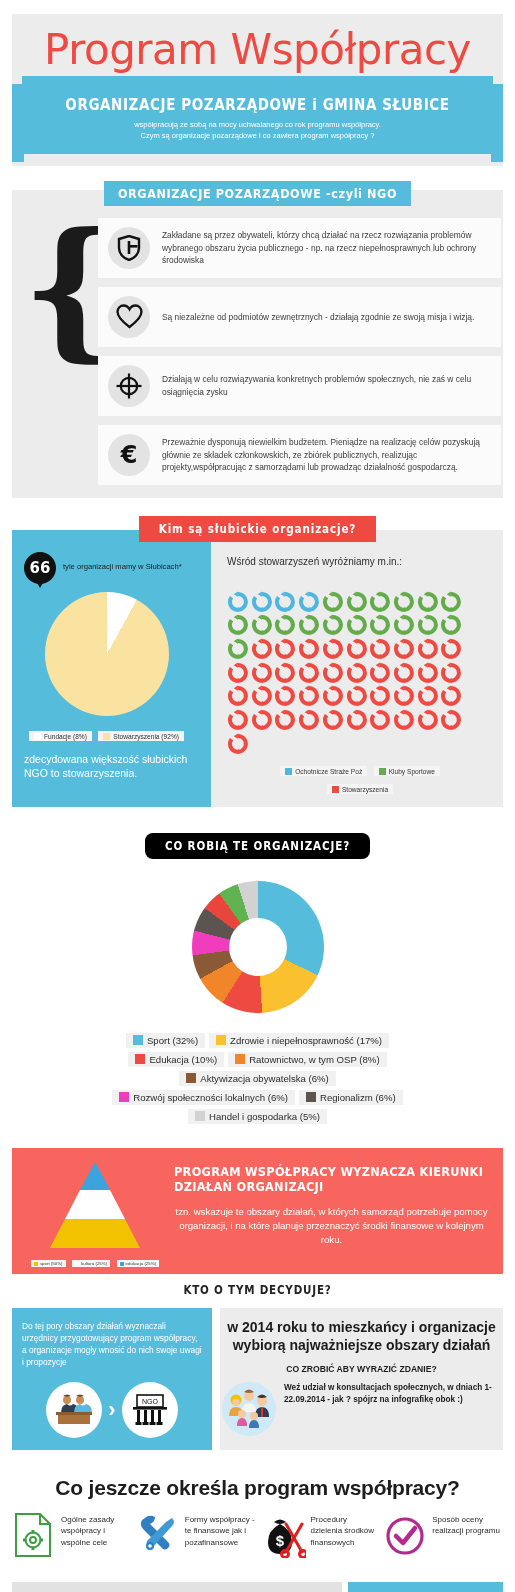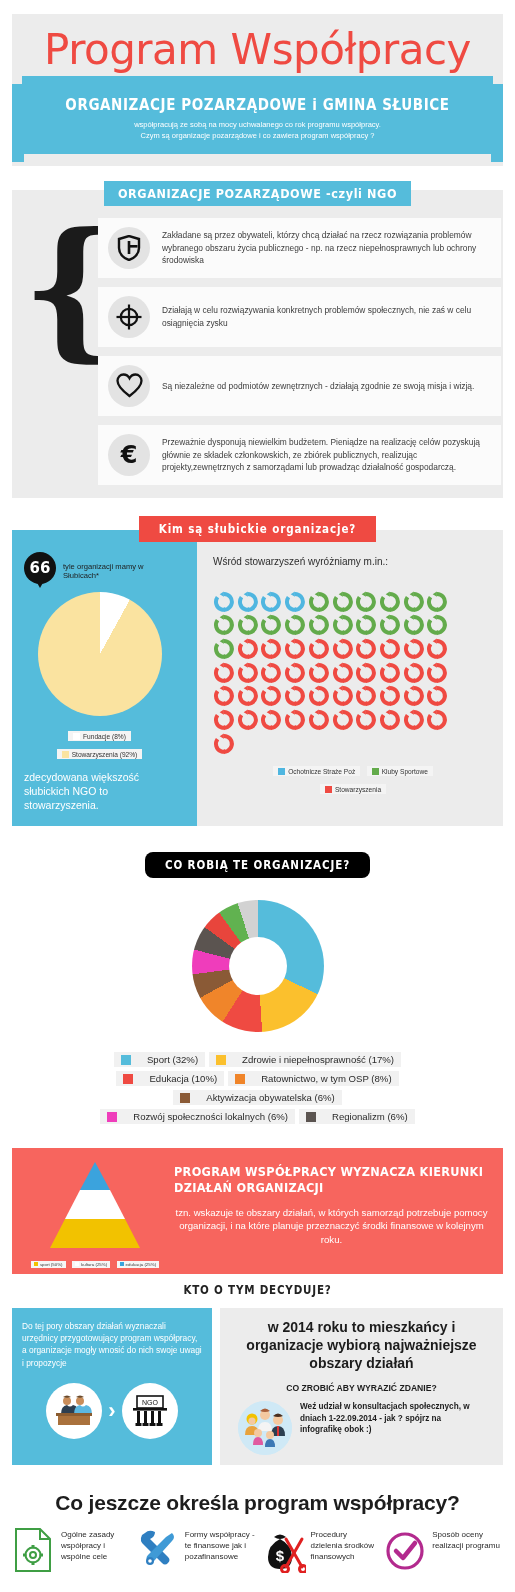--- a/index.html
+++ b/index.html
@@ -103,21 +103,21 @@
     font-family: "DejaVu Sans Condensed", "Liberation Sans", sans-serif;
   }
   .bar-red { background: #ef4a42; }
   .bar-blue { background: #000000; border-radius: 8px; }
 
   
   .pie-sec { position: relative; margin-top: 12px; }
   .pie-bars { position: relative; z-index: 3; text-align: center; }
   .pie-cols { display: flex; margin: -12px 12px 0 12px; position: relative; }
   .pie-left {
-    background: #55bcdb; width: 185px; padding: 22px 22px 14px 12px;
+    background: #55bcdb; width: 199px; padding: 22px 22px 14px 12px;
     position: relative;
   }
   .pie-right { background: #ececec; flex: 1; padding: 26px 10px 10px 16px; }
   .badge-row { display: flex; align-items: flex-start; gap: 5px; }
   .badge {
     position: relative; flex: 0 0 34px;
   }
   .badge-circ {
     width: 32px; height: 32px; border-radius: 50%;
     background: #111; color: #fff;
@@ -166,21 +166,21 @@
   }
   .donut-hole {
     position: absolute; left: 50%; top: 50%;
     transform: translate(-50%,-50%);
     width: 58px; height: 58px; border-radius: 50%;
     background: #fff;
   }
   .donut-legend { margin-top: 18px; padding: 0 34px; }
   .lg-row { text-align: center; }
   .lg-big {
-    display: inline-flex; align-items: center; gap: 16px;
+    display: inline-flex; align-items: center; gap: 4px;
     background: #f1f1f1; padding: 2px 7px; margin: 2px 2px;
     font-size: 9.6px; color: #2b2b2b; white-space: nowrap;
   }
   .lg-big .lg-sw { width: 10px; height: 10px; }
 
   
   .red-sec {
     background: #f7655e;
     margin: 22px 12px 0 12px;
     display: flex; padding: 10px 8px 4px 8px;
@@ -206,21 +206,21 @@
   .kto-wrap { position: relative; margin: 0 12px; }
   .kto-white { background: #fff; text-align: center; padding: 6px 0 4px 0; }
   .kto-t {
     font-size: 11.5px; font-weight: bold; letter-spacing: 0.8px; color: #232323;
     font-family: "DejaVu Sans Condensed", "Liberation Sans", sans-serif;
   }
 
   
   .two-col { display: flex; margin: 6px 12px 0 12px; gap: 8px; }
   .col-blue { background: #55bcdb; width: 200px; padding: 12px 10px; }
-  .col-grey { background: #ececec; flex: 1; padding: 10px 18px; }
+  .col-grey { background: #ececec; flex: 1; padding: 10px 2px; }
   .col-blue-t { color: #fff; font-size: 8.4px; line-height: 1.45; }
   .flow { display: flex; align-items: center; justify-content: center; gap: 6px; margin-top: 14px; }
   .fl-circ {
     width: 56px; height: 56px; border-radius: 50%; background: #fff;
     display: flex; align-items: center; justify-content: center;
   }
   .chev { color: #fff; font-size: 22px; font-weight: bold; }
   .g-h {
     font-size: 14px; font-weight: bold; text-align: center;
     color: #1c1c1c; line-height: 1.3;
@@ -289,43 +289,43 @@
             <path d="M12 1 L22 4 V13 C22 19 17 23.5 12 25 C7 23.5 2 19 2 13 V4 Z" fill="none" stroke="#111" stroke-width="2.4"></path>
             <rect x="10.7" y="6" width="2.6" height="13" fill="#111"></rect>
             <rect x="12" y="10" width="8.5" height="2.6" fill="#111"></rect>
           </svg>
         </div>
         <div class="ngo-txt">Zakładane są przez obywateli, którzy chcą działać na rzecz rozwiązania problemów wybranego obszaru życia publicznego - np. na rzecz niepełnosprawnych lub ochrony środowiska</div>
       </div>
 
       <div class="ngo-row">
         <div class="ngo-ic">
+          <svg width="27" height="25" viewBox="0 0 27 25">
+            <path d="M13.5 23 C4 16 1.5 11.5 1.5 7.8 C1.5 4 4.4 1.5 7.5 1.5 C10 1.5 12.3 3.1 13.5 5.3 C14.7 3.1 17 1.5 19.5 1.5 C22.6 1.5 25.5 4 25.5 7.8 C25.5 11.5 23 16 13.5 23 Z" fill="none" stroke="#111" stroke-width="2.3"></path>
+          </svg>
+        </div>
+        <div class="ngo-txt">Są niezależne od podmiotów zewnętrznych - działają zgodnie ze swoją misja i wizją.</div>
+      </div>
+
+      <div class="ngo-row">
+        <div class="ngo-ic">
           <svg width="28" height="28" viewBox="0 0 28 28">
             <circle cx="14" cy="14" r="8.2" fill="none" stroke="#111" stroke-width="2.2"></circle>
             <line x1="14" y1="1.5" x2="14" y2="26.5" stroke="#111" stroke-width="2.2"></line>
             <line x1="1.5" y1="14" x2="26.5" y2="14" stroke="#111" stroke-width="2.2"></line>
           </svg>
         </div>
         <div class="ngo-txt">Działają w celu rozwiązywania konkretnych problemów społecznych, nie zaś w celu osiągnięcia zysku</div>
       </div>
 
       <div class="ngo-row">
         <div class="ngo-ic">
-          <svg width="27" height="25" viewBox="0 0 27 25">
-            <path d="M13.5 23 C4 16 1.5 11.5 1.5 7.8 C1.5 4 4.4 1.5 7.5 1.5 C10 1.5 12.3 3.1 13.5 5.3 C14.7 3.1 17 1.5 19.5 1.5 C22.6 1.5 25.5 4 25.5 7.8 C25.5 11.5 23 16 13.5 23 Z" fill="none" stroke="#111" stroke-width="2.3"></path>
-          </svg>
-        </div>
-        <div class="ngo-txt">Są niezależne od podmiotów zewnętrznych - działają zgodnie ze swoją misja i wizją.</div>
-      </div>
-
-      <div class="ngo-row">
-        <div class="ngo-ic">
           <span class="euro">€</span>
         </div>
-        <div class="ngo-txt">Przeważnie dysponują niewielkim budżetem. Pieniądze na realizację celów pozyskują głównie ze składek członkowskich, ze zbiórek publicznych, realizując projekty,zewnętrznych z samorządami lub prowadząc działalność gospodarczą.</div>
+        <div class="ngo-txt">Przeważnie dysponują niewielkim budżetem. Pieniądze na realizację celów pozyskują głównie ze składek członkowskich, ze zbiórek publicznych, realizując projekty,współpracując z samorządami lub prowadząc działalność gospodarczą.</div>
       </div>
 
     </div>
   </div>
 
   <div class="pie-sec">
     <div class="pie-bars bar-center">
       <span class="bar-red">Kim są słubickie organizacje?</span>
     </div>
 
@@ -834,20 +834,24 @@
             <span class="lg-sw" style="background: rgb(138, 90, 54);"></span>
             <span>Aktywizacja obywatelska (6%)</span>
           </span></div>
         <div class="lg-row"><span class="lg-big">
             <span class="lg-sw" style="background: rgb(239, 61, 187);"></span>
             <span>Rozwój społeczności lokalnych (6%)</span>
           </span><span class="lg-big">
             <span class="lg-sw" style="background: rgb(91, 84, 80);"></span>
             <span>Regionalizm (6%)</span>
           </span></div>
+        <div class="lg-row"><span class="lg-big">
+            <span class="lg-sw" style="background: rgb(210, 210, 210);"></span>
+            <span>Handel i gospodarka (5%)</span>
+          </span></div>
       </div>
   </div>
 
   <div class="red-sec">
     <div class="pyr-col">
       <div class="pyramid">
         <svg width="120" height="86" viewBox="0 0 120 86">
           <polygon points="60,0 75,28 45,28" fill="#3ba3dd"></polygon>
           <polygon points="75,28 90,57 30,57 45,28" fill="#ffffff"></polygon>
           <polygon points="90,57 105,86 15,86 30,57" fill="#f2c200"></polygon>

